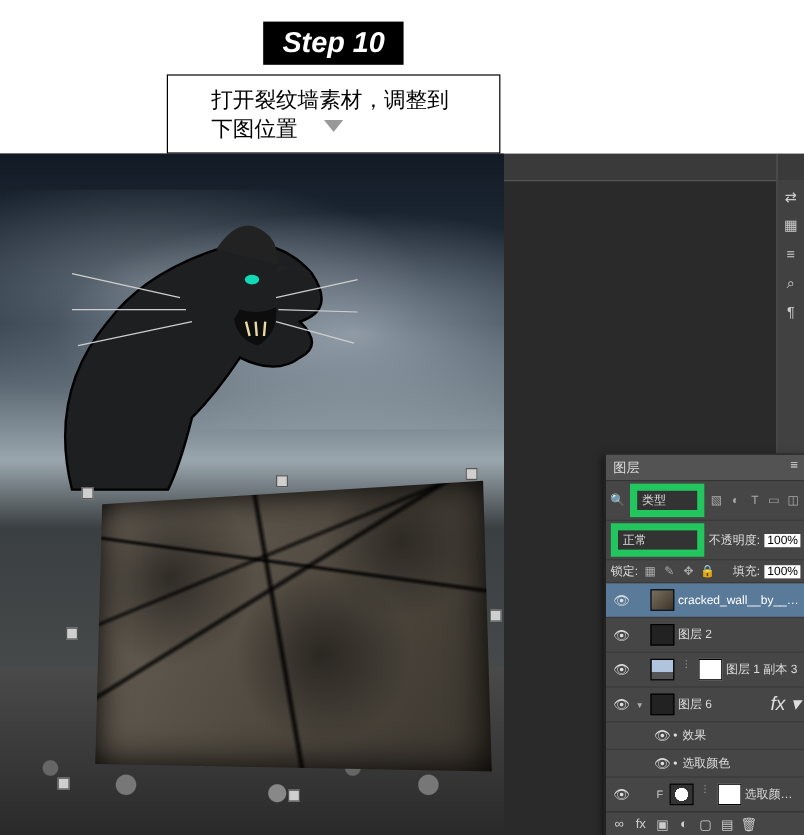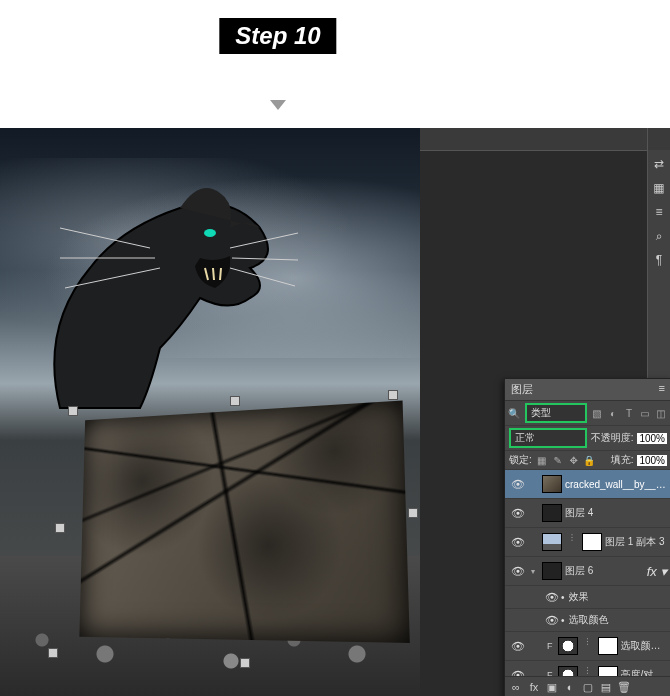--- a/index.html
+++ b/index.html
@@ -159,21 +159,21 @@
     background:#535353; padding:3px 6px; font-size:11px; display:flex; justify-content:space-between;
     border-bottom:1px solid #333;
   }
   .panel-row {
     display:flex; align-items:center; gap:4px;
     padding:2px 4px;
     border-bottom:1px solid #3a3a3a;
     font-size:10px;
   }
   .panel-row .select {
-    background:#333; border:2px solid #22c55e; color:#ddd; padding:1px 4px; font-size:10px;
+    background:#333; border:6px solid #22c55e; color:#ddd; padding:1px 4px; font-size:10px;
     flex:1;
   }
   .panel-row .label-right { margin-left:auto;text-align:right; }
   .panel-row .pct {
     background:#fff;color:#000;padding:0 2px;font-size:10px;
   }
   .panel-row .small-icon {
     width:12px; height:12px; display:inline-flex; align-items:center;justify-content:center;
     color:#aaa; font-size:10px;
   }
@@ -202,39 +202,40 @@
   .thumb.white { background:#fff; }
   .thumb.dark { background:#222; }
   .thumb.split { background:linear-gradient(90deg,#fff 50%,#000 50%); }
   .thumb.sky { background:linear-gradient(180deg,#b0c4de 60%,#555 60%); }
   .thumb.adj { background:radial-gradient(circle,#fff 45%,#333 46%); }
   .thumb.texture { background:linear-gradient(135deg,#7a6f5e,#3e352a); }
   .thumb.chain { width:8px; background:none; border:none; color:#aaa; font-size:8px; text-align:center;}
   .layer-name {
     flex:1; font-size:10px; white-space:nowrap; overflow:hidden; text-overflow:ellipsis;
   }
-  .fx-label { font-size:13px; color:#ddd; margin-left:auto; font-style:italic;}
+  .fx-label { font-size:16px; color:#ddd; margin-left:auto; font-style:italic;}
   .sublayer { padding-left: 38px; min-height:18px;}
   .sublayer .dot { margin-right:4px; font-size:10px;}
   .panel-bottom {
     display:flex; gap:4px; padding:3px 4px;
     border-top:1px solid #333;
     position:absolute; bottom:0; left:0; right:0;
     background:#464646;
   }
   .panel-bottom .bicon {
     width:14px;height:14px; color:#ccc; font-size:11px;
     display:flex;align-items:center;justify-content:center;
   }
 </style>
 </head>
 <body>
 
 <div class="page">
   <div class="step-badge">Step 10</div>
+  <div class="instruction-box">打开裂纹墙素材，调整到下图位置</div>
   <div class="pointer"></div>
 
   <div class="canvas-area">
     <div class="artwork">
       <div class="clouds"></div>
       <div class="rocks"></div>
       <div class="panther">
         <svg viewBox="0 0 300 300">
           <path d="M60 260 Q40 180 90 120 Q120 80 180 60 Q230 45 260 80 Q280 110 250 120 Q270 140 250 150 Q230 165 200 150 Q180 180 160 200 Q150 240 140 260 Z" fill="#1e1f21" stroke="#000" stroke-width="2"></path>
           <path d="M180 60 Q200 30 220 45 Q235 55 230 80 Q250 70 260 80 Z" fill="#222"></path>
@@ -302,21 +303,21 @@
         <div class="layer-item active">
           <span class="eye">👁</span>
           <span class="toggle"></span>
           <span class="thumb texture"></span>
           <span class="layer-name">cracked_wall__by__adigital...</span>
         </div>
         <div class="layer-item">
           <span class="eye">👁</span>
           <span class="toggle"></span>
           <span class="thumb dark"></span>
-          <span class="layer-name">图层 4</span>
+          <span class="layer-name">图层 2</span>
         </div>
         <div class="layer-item">
           <span class="eye">👁</span>
           <span class="toggle"></span>
           <span class="thumb sky"></span>
           <span class="thumb chain">⋮</span>
           <span class="thumb white"></span>
           <span class="layer-name">图层 1 副本 3</span>
         </div>
         <div class="layer-item">

